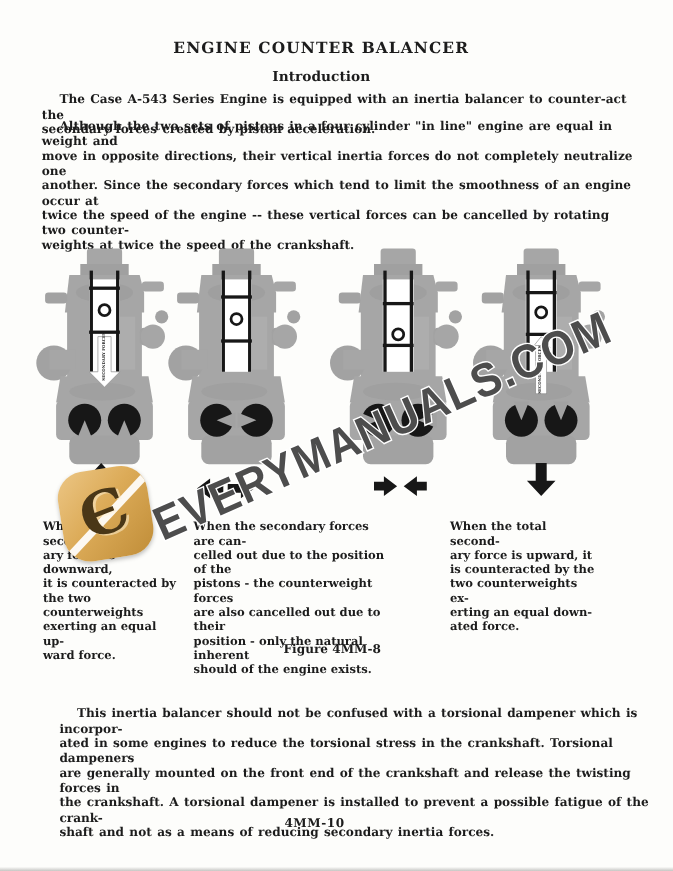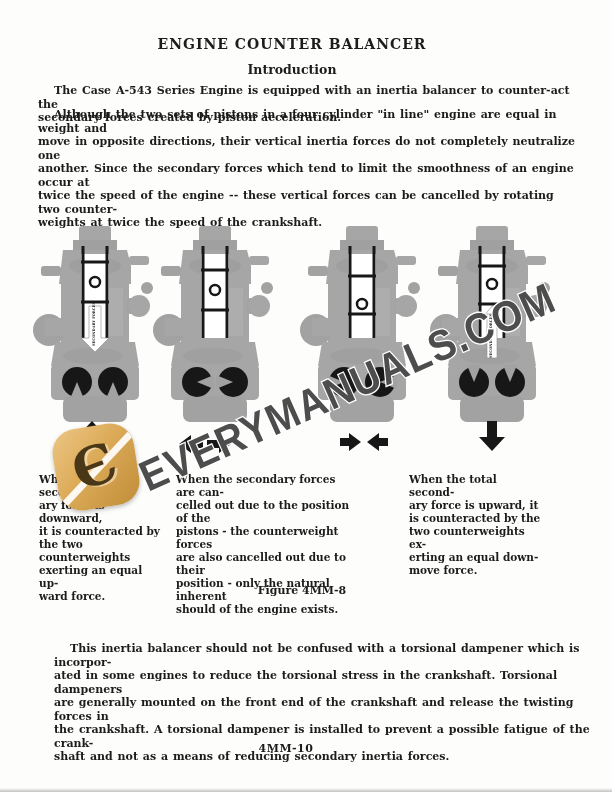--- a/index.html
+++ b/index.html
@@ -209,21 +209,21 @@
 celled out due to the position of the
 pistons - the counterweight forces
 are also cancelled out due to their
 position - only the natural inherent
 should of the engine exists.</div>
   <div class="caption cap-right">When the total second-
 ary force is upward, it
 is counteracted by the
 two counterweights ex-
 erting an equal down-
-move force.</div>
+ated force.</div>
 
   <div class="figure-label">Figure 4MM-8</div>
 
   <div class="para p3">This inertia balancer should not be confused with a torsional dampener which is incorpor-
 ated in some engines to reduce the torsional stress in the crankshaft. Torsional dampeners
 are generally mounted on the front end of the crankshaft and release the twisting forces in
 the crankshaft. A torsional dampener is installed to prevent a possible fatigue of the crank-
 shaft and not as a means of reducing secondary inertia forces.</div>
 
   <div class="page-number">4MM-10</div>

